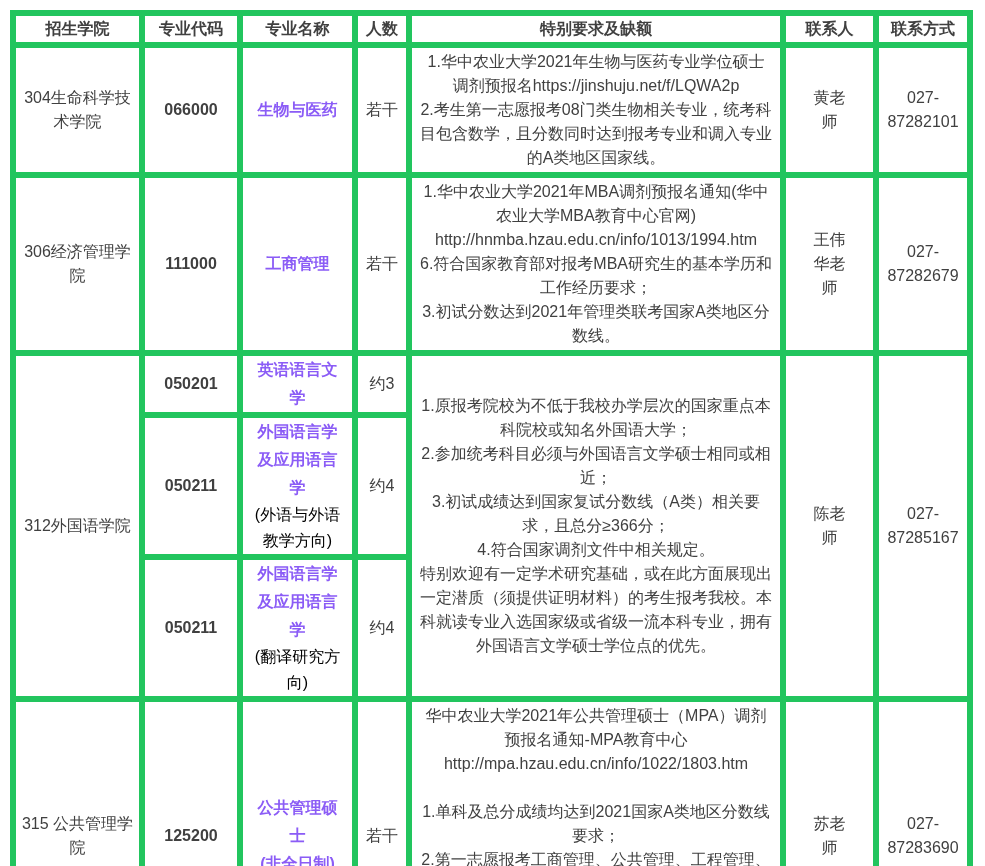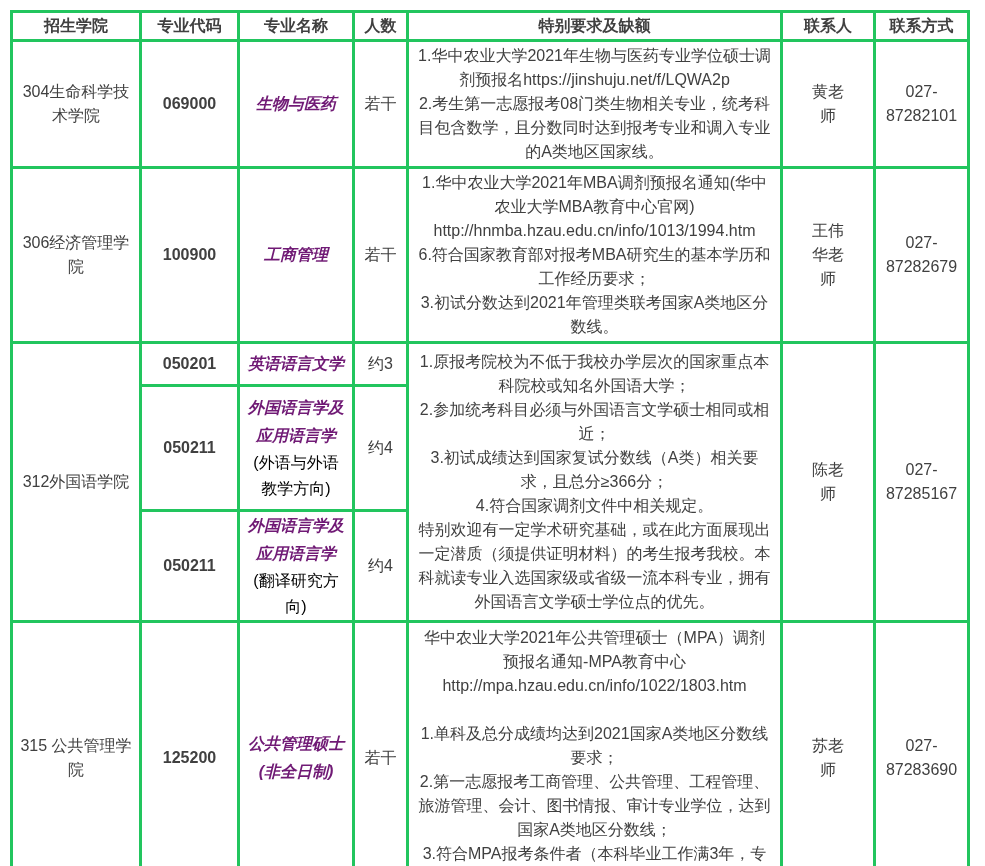--- a/index.html
+++ b/index.html
@@ -21,21 +21,21 @@
     top: 10px;
     width: 957px;
     border-collapse: collapse;
     table-layout: fixed;
     border-top: 2px solid #000;
     border-bottom: 2px solid #000;
     border-left: 1px solid #000;
     border-right: 1px solid #000;
   }
   table.adj th, table.adj td {
-    border: 3px solid #22c55e;
+    border: 6px solid #22c55e;
     font-size: 16px;
     color: #404040;
     vertical-align: middle;
     text-align: center;
     line-height: 24px;
     overflow: hidden;
     margin-left: 27px;
   }
   thead tr { height: 28px; }
   thead th {
@@ -54,24 +54,23 @@
   td.college { padding: 0 4px; }
   td.code    { padding: 0; font-weight: bold; color: #0000ff; }
   td.major   { padding: 0 8px; }
   td.count   { padding: 8px; }
   td.req     { padding: 2px 8px; text-align: left; }
   td.contact { padding: 0 23px; }
   td.phone   { padding: 0 5px; }
 
   .mname {
     display: block;
-    color: #701a75;
+    color: #8b5cf6;
     font-weight: bold;
     line-height: 28px;
-    font-style: italic;
   }
   .mdir {
     display: block;
     color: #000000;
     font-weight: normal;
     line-height: 26px;
   }
   td.req p {
     margin: 0;
     min-height: 24px;
@@ -100,36 +99,36 @@
         <th>人数</th>
         <th>特别要求及缺额</th>
         <th>联系人</th>
         <th>联系方式</th>
       </tr>
     </thead>
     <tbody>
 
       <tr class="r1">
         <td class="college">304生命科学技术学院</td>
-        <td class="code">069000</td>
+        <td class="code">066000</td>
         <td class="major">
           <span class="mname">生物与医药</span>
         </td>
         <td class="count">若干</td>
         <td class="req">
           <p>1.华中农业大学2021年生物与医药专业学位硕士调剂预报名https://jinshuju.net/f/LQWA2p</p>
           <p>2.考生第一志愿报考08门类生物相关专业，统考科目包含数学，且分数同时达到报考专业和调入专业的A类地区国家线。</p>
         </td>
         <td class="contact">黄老师</td>
         <td class="phone">027-87282101</td>
       </tr>
 
       <tr class="r2">
         <td class="college">306经济管理学院</td>
-        <td class="code">100900</td>
+        <td class="code">111000</td>
         <td class="major">
           <span class="mname">工商管理</span>
         </td>
         <td class="count">若干</td>
         <td class="req">
           <p>1.华中农业大学2021年MBA调剂预报名通知(华中农业大学MBA教育中心官网)</p>
           <p>http://hnmba.hzau.edu.cn/info/1013/1994.htm</p>
           <p>6.符合国家教育部对报考MBA研究生的基本学历和工作经历要求；</p>
           <p>3.初试分数达到2021年管理类联考国家A类地区分数线。</p>
         </td>

